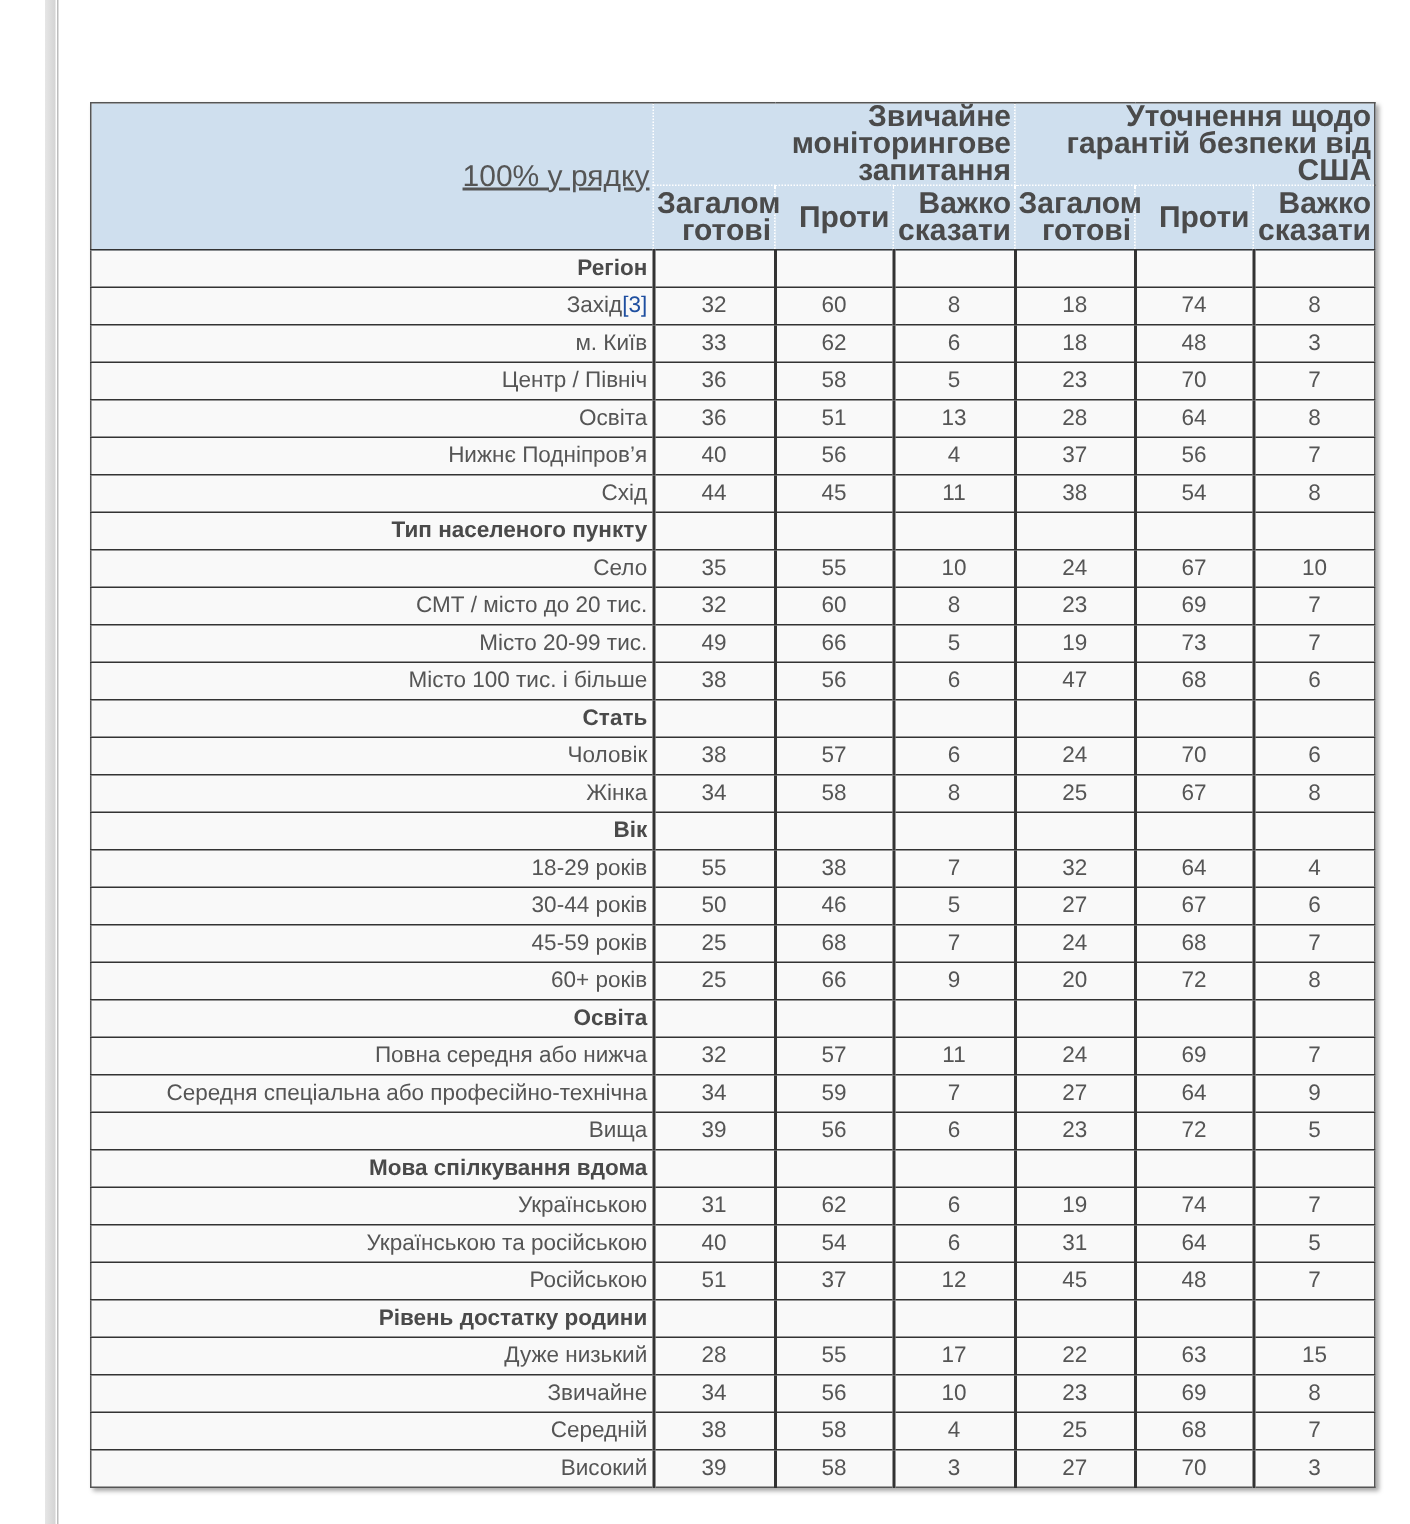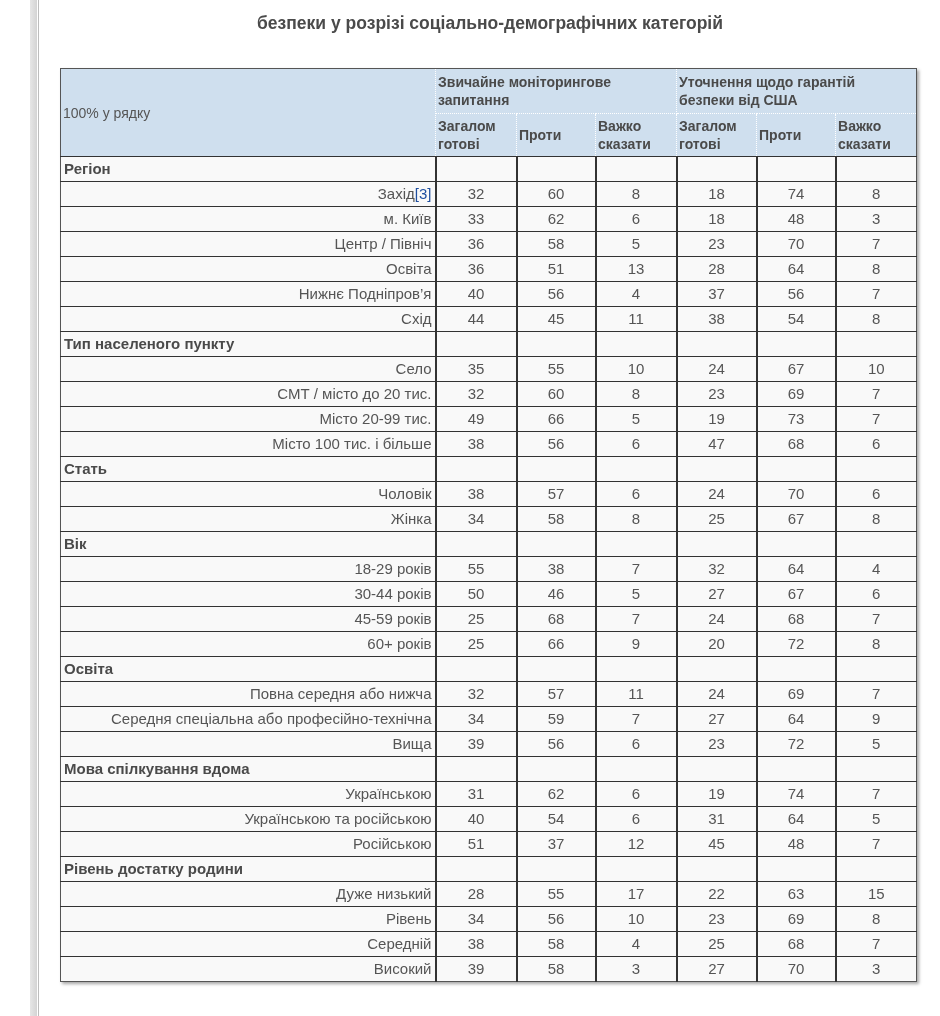--- a/index.html
+++ b/index.html
@@ -25,42 +25,41 @@
     border-collapse: collapse; width: 856px; table-layout: fixed;
     background: #f9f9f9; box-shadow: 2px 2px 3px rgba(0,0,0,0.35);
     border: 1px solid #555;
     font-size: 15px;
   }
   col.c0 { width: 375px; }
   col.c1 { width: 81px; } col.c2 { width: 79px; } col.c3 { width: 81px; }
   col.c4 { width: 80px; } col.c5 { width: 79px; } col.c6 { width: 81px; }
   thead th {
     background: #cfdfee; color: #4a4a4a; font-weight: bold;
-    border: 1px dotted #ffffff; padding: 0 2px; text-align: left; font-size: 14px;
-  }
-  thead th.corner { font-weight: normal; color: #555; }
+    border: 1px dotted #ffffff; padding: 0 2px; text-align: right; font-size: 20px;
+  }
+  thead th.corner { font-weight: normal; color: #555; text-decoration: underline; }
   thead tr.h1 th { height: 44px; line-height: 18px; }
   thead tr.h2 th { height: 42px; line-height: 18px; }
   tbody td {
     height: 24px; padding: 0 3px; border-left: 2px solid #333; border-bottom: 1px dotted #777;
     color: #555; text-align: center; line-height: 24px; white-space: nowrap;
   }
   tbody td:first-child { text-align: right; border-left: none; }
-  tbody tr.section td.label { text-align: left; font-weight: bold; color: #4a4a4a; }
+  tbody tr.section td.label { text-align: right; font-weight: bold; color: #4a4a4a; }
   tbody tr { border-top: 1px solid #333; }
   .ref { color: #1f4fa0; }
 </style>
 </head>
 <body>
 
 <div class="left-bar"></div>
 <div class="left-line"></div>
 
 <div class="title">
-  <span class="l2">безпеки у розрізі соціально-демографічних категорій</span>
 </div>
 
 <table>
   <colgroup>
     <col class="c0">
       <col class="c1">
       <col class="c2">
       <col class="c3">
       <col class="c4">
       <col class="c5">
@@ -346,21 +345,21 @@
       <tr>
         <td><span>Дуже низький</span></td>
         <td>28</td>
         <td>55</td>
         <td>17</td>
         <td>22</td>
         <td>63</td>
         <td>15</td>
       </tr>
       <tr>
-        <td><span>Рівень</span></td>
+        <td><span>Звичайне</span></td>
         <td>34</td>
         <td>56</td>
         <td>10</td>
         <td>23</td>
         <td>69</td>
         <td>8</td>
       </tr>
       <tr>
         <td><span>Середній</span></td>
         <td>38</td>

